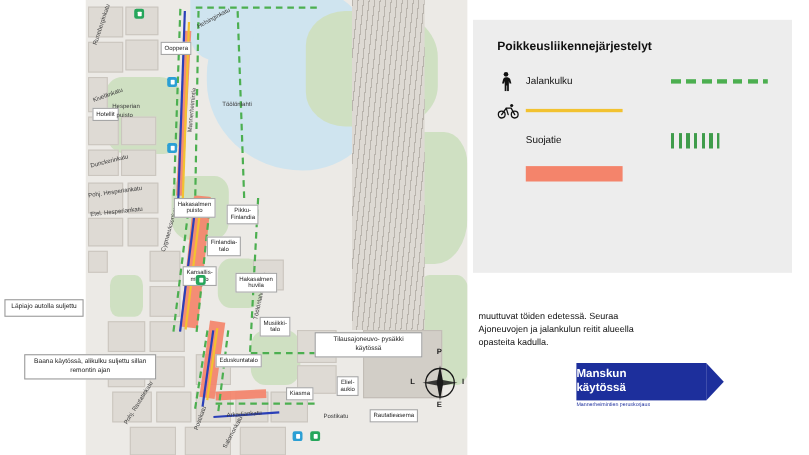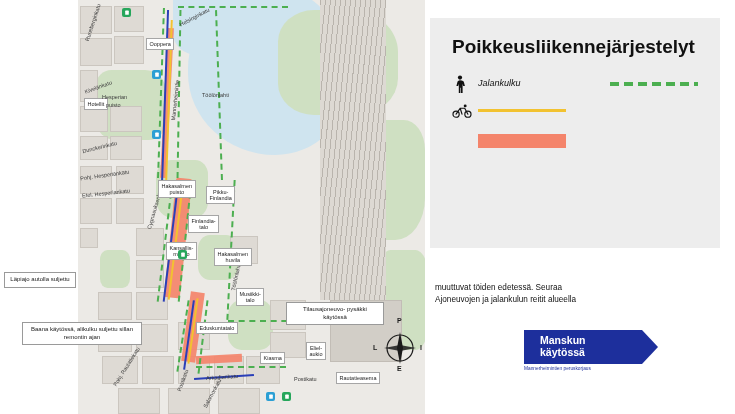--- a/index.html
+++ b/index.html
@@ -64,40 +64,40 @@
         display:flex;align-items:center;justify-content:center;}
   .stop.green{background:#26a65b;}
   .stop svg{width:6px;height:6px;}
 
   
   .compass{position:absolute;left:372px;top:318px;width:56px;height:56px;}
   .compass .lab{position:absolute;font-size:7px;font-weight:bold;color:#1b1b1b;}
 
   
   .panel{position:absolute;left:430px;top:18px;width:290px;height:230px;background:#ededed;}
-  .panel h1{margin:0;padding:18px 0 12px 22px;font-size:19px;color:#111;font-weight:bold;}
-  .legend{padding:0 18px 0 22px;font-style:italic;}
+  .panel h1{margin:0;padding:18px 0 12px 22px;font-size:11px;color:#111;font-weight:bold;}
+  .legend{padding:0 18px 0 22px;}
   .lrow{display:flex;align-items:center;height:27px;}
   .lico{width:26px;display:flex;align-items:center;}
   .ltxt{flex:1;font-size:9px;color:#111;line-height:1.15;}
   .lsym{width:92px;display:flex;align-items:center;justify-content:flex-start;}
   .dashline{width:88px;height:4px;background:repeating-linear-gradient(to right,#4caf50 0 9px,transparent 9px 14px);}
   .yellowline{width:88px;height:3px;background:#f2c230;}
   .blueline{width:88px;height:3px;background:#2a3fb8;}
   .crossing{width:44px;height:14px;background:repeating-linear-gradient(to right,#3f9c4b 0 3px,transparent 3px 7px);}
   .stopicons{display:flex;gap:7px;}
   .sbox{width:17px;height:17px;border-radius:3px;background:#2b9fd4;display:flex;align-items:center;justify-content:center;}
   .sbox.g{background:#26a65b;}
   .sbox svg{width:11px;height:11px;fill:#fff;}
   .workbar{width:88px;height:14px;background:#f4846b;}
 
   .note{position:absolute;left:435px;top:282px;width:230px;font-size:8.2px;color:#111;line-height:1.45;}
   .brandbox{position:absolute;left:524px;top:330px;width:118px;height:34px;background:#1d2f9c;}
   .brandarrow{position:absolute;left:642px;top:330px;width:0;height:0;border-top:17px solid transparent;border-bottom:17px solid transparent;border-left:16px solid #1d2f9c;}
-  .brandbox .b1{color:#fff;font-size:10.5px;font-weight:bold;line-height:1.1;padding:5px 0 0 0;margin-left:16px;}
+  .brandbox .b1{color:#fff;font-size:10.5px;font-weight:bold;line-height:1.1;padding:5px 0 0 0;}
   .subbrand{position:absolute;left:524px;top:366px;font-size:4.8px;color:#1d2f9c;}
 
   svg.icn{display:block;}
 </style>
 </head>
 <body>
 
 <div class="root">
 
   <div class="map-wrap">
@@ -295,35 +295,43 @@
             <path d="M4.5 11.5L9 5h5l3.5 6.5M9 5l2 6.5" stroke-linecap="round"></path>
             <circle cx="14.5" cy="2.4" r="1.6" fill="#111" stroke="none"></circle>
           </svg>
         </span>
         <span class="lsym">
             <span class="yellowline"></span>
           </span>
       </div>
 
 
+      <div class="lrow">
+        <span class="lico"></span>
+        <span class="ltxt">Suojatie</span>
+        <span class="lsym">
+            <span class="crossing"></span>
+          </span>
+      </div>
 
 
       <div class="lrow" style="height:34px;align-items:center;">
         <span class="lico"></span>
         <span class="lsym">
             <span class="workbar"></span>
           </span>
       </div>
 
     </div>
   </div>
 
   <div class="note">
     <div>muuttuvat töiden edetessä. Seuraa</div>
     <div>Ajoneuvojen ja jalankulun reitit alueella</div>
+    <div>opasteita kadulla.</div>
   </div>
 
   <div class="brandbox">
     <div class="b1">Manskun</div>
     <div class="b1" style="padding-top:0;">käytössä</div>
   </div>
   <div class="brandarrow"></div>
   <div class="subbrand">Mannerheimintien peruskorjaus</div>
 
 </div>

